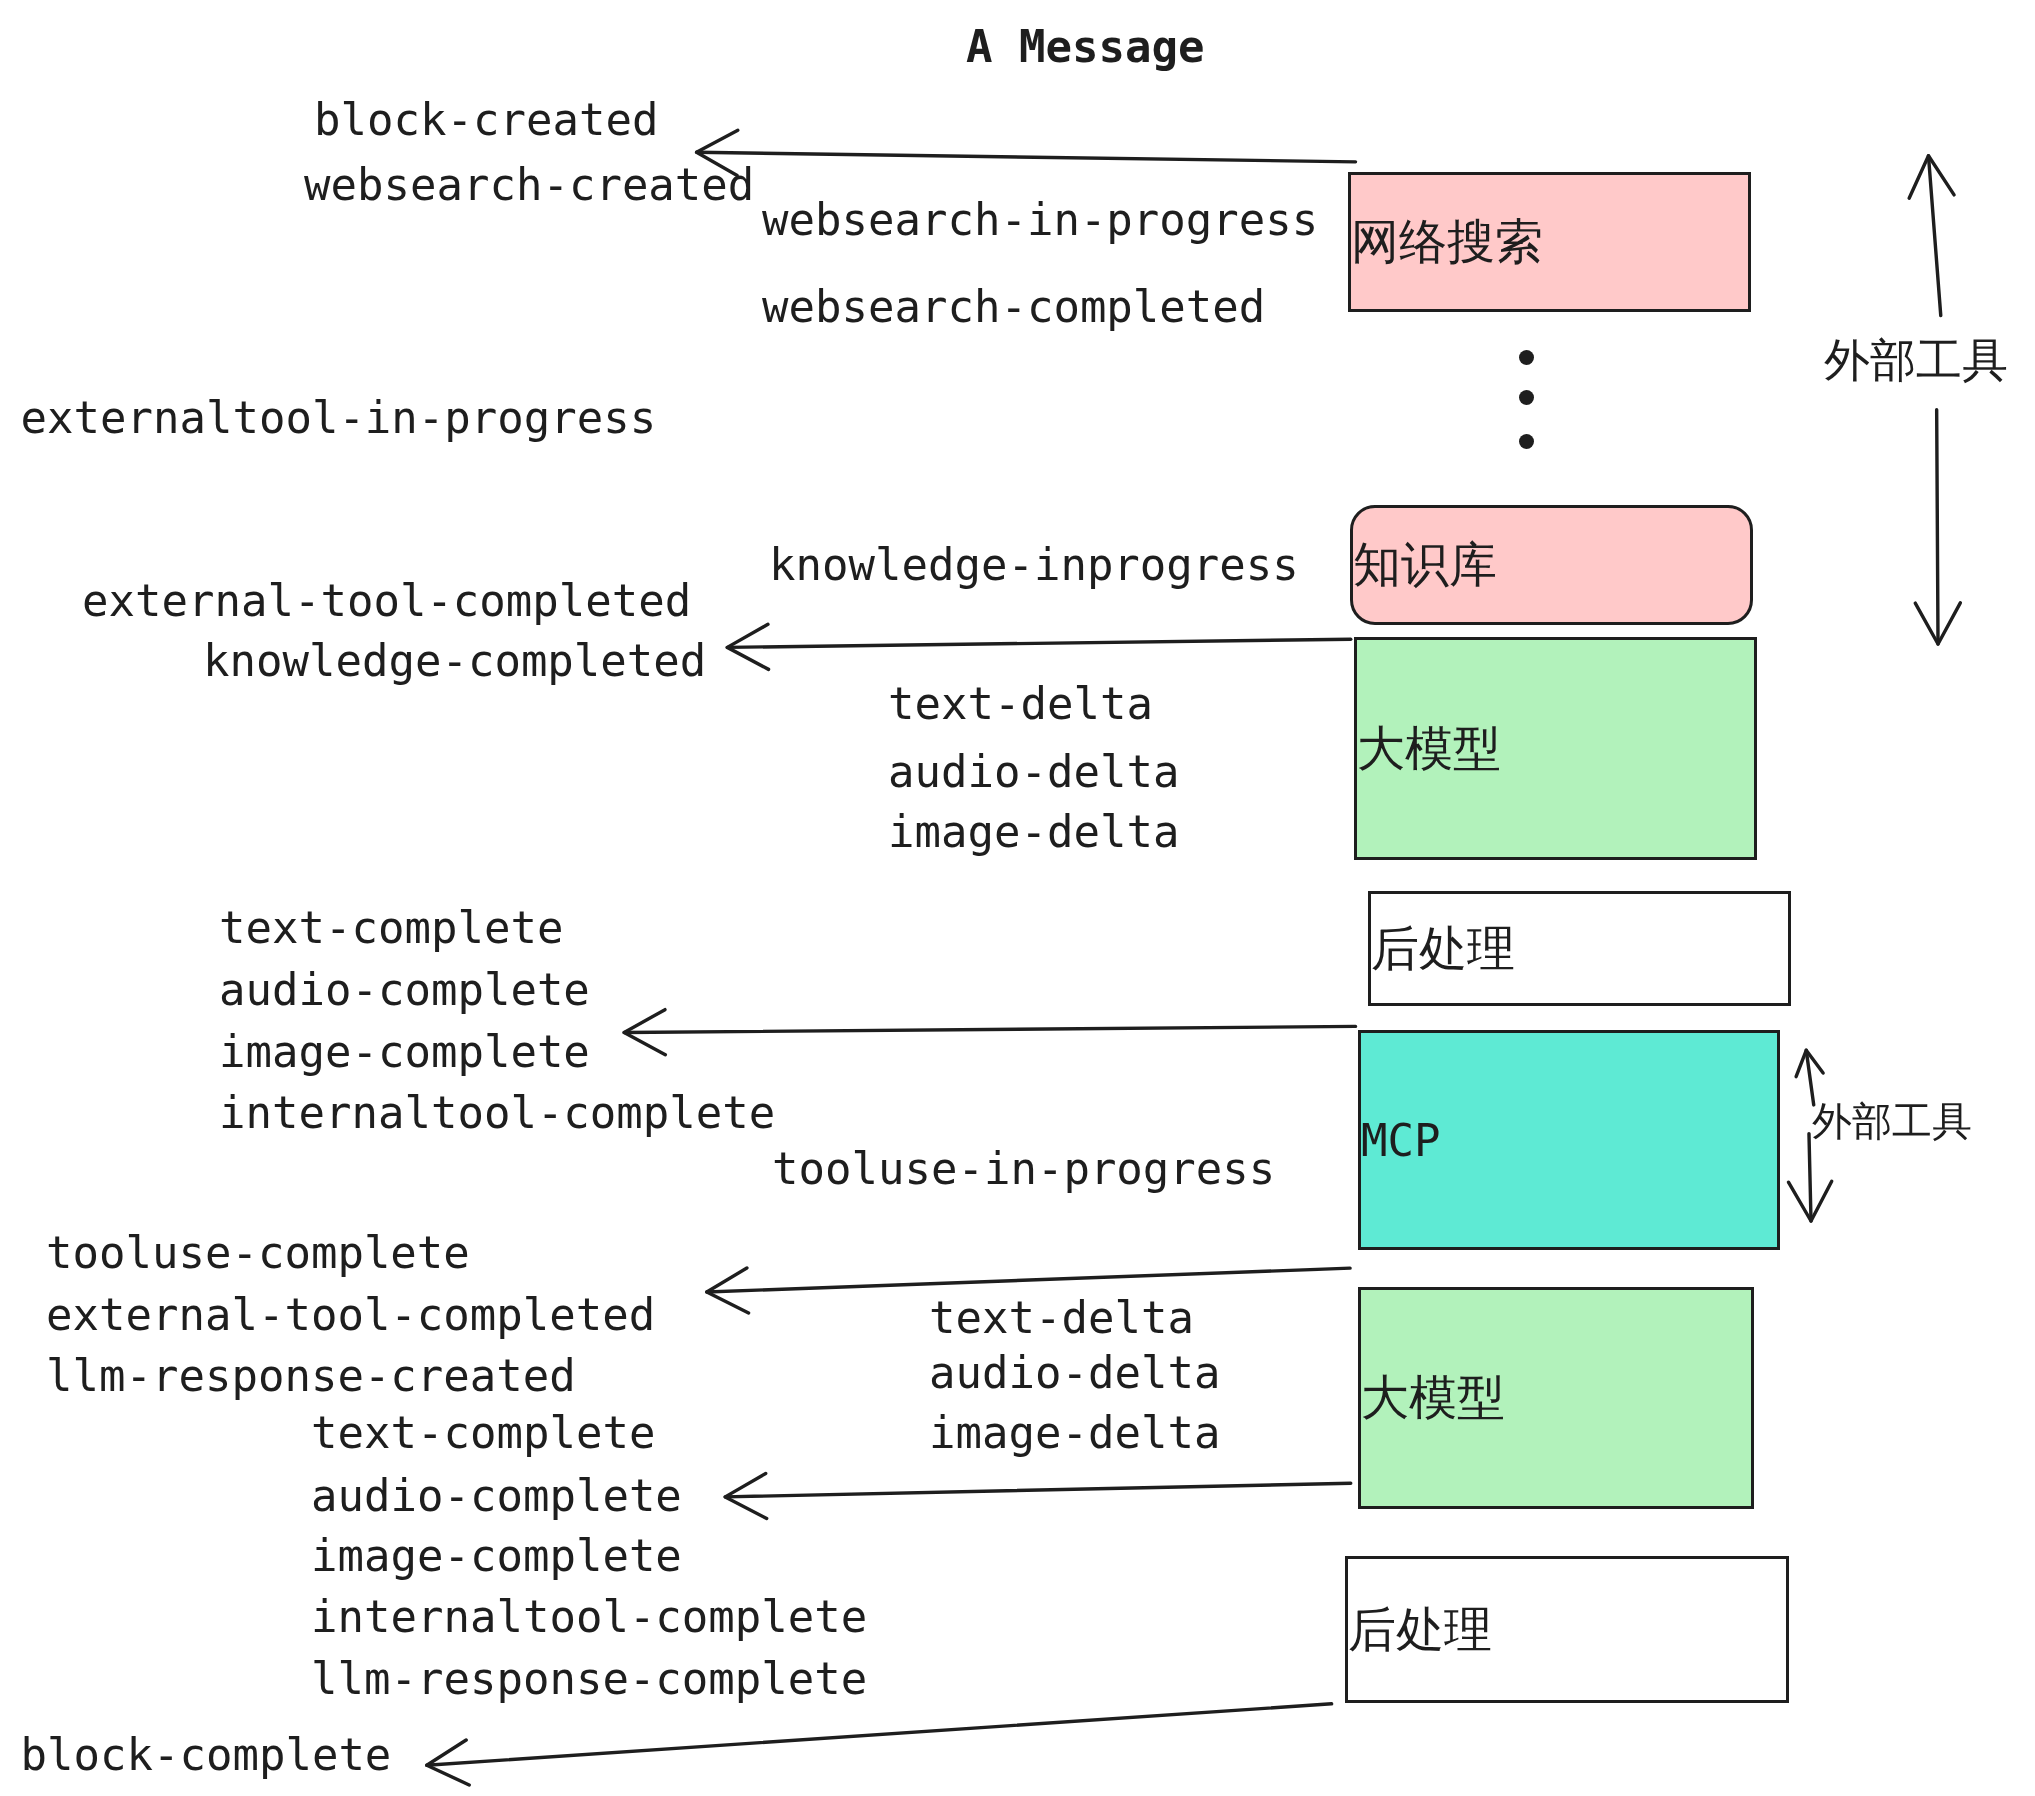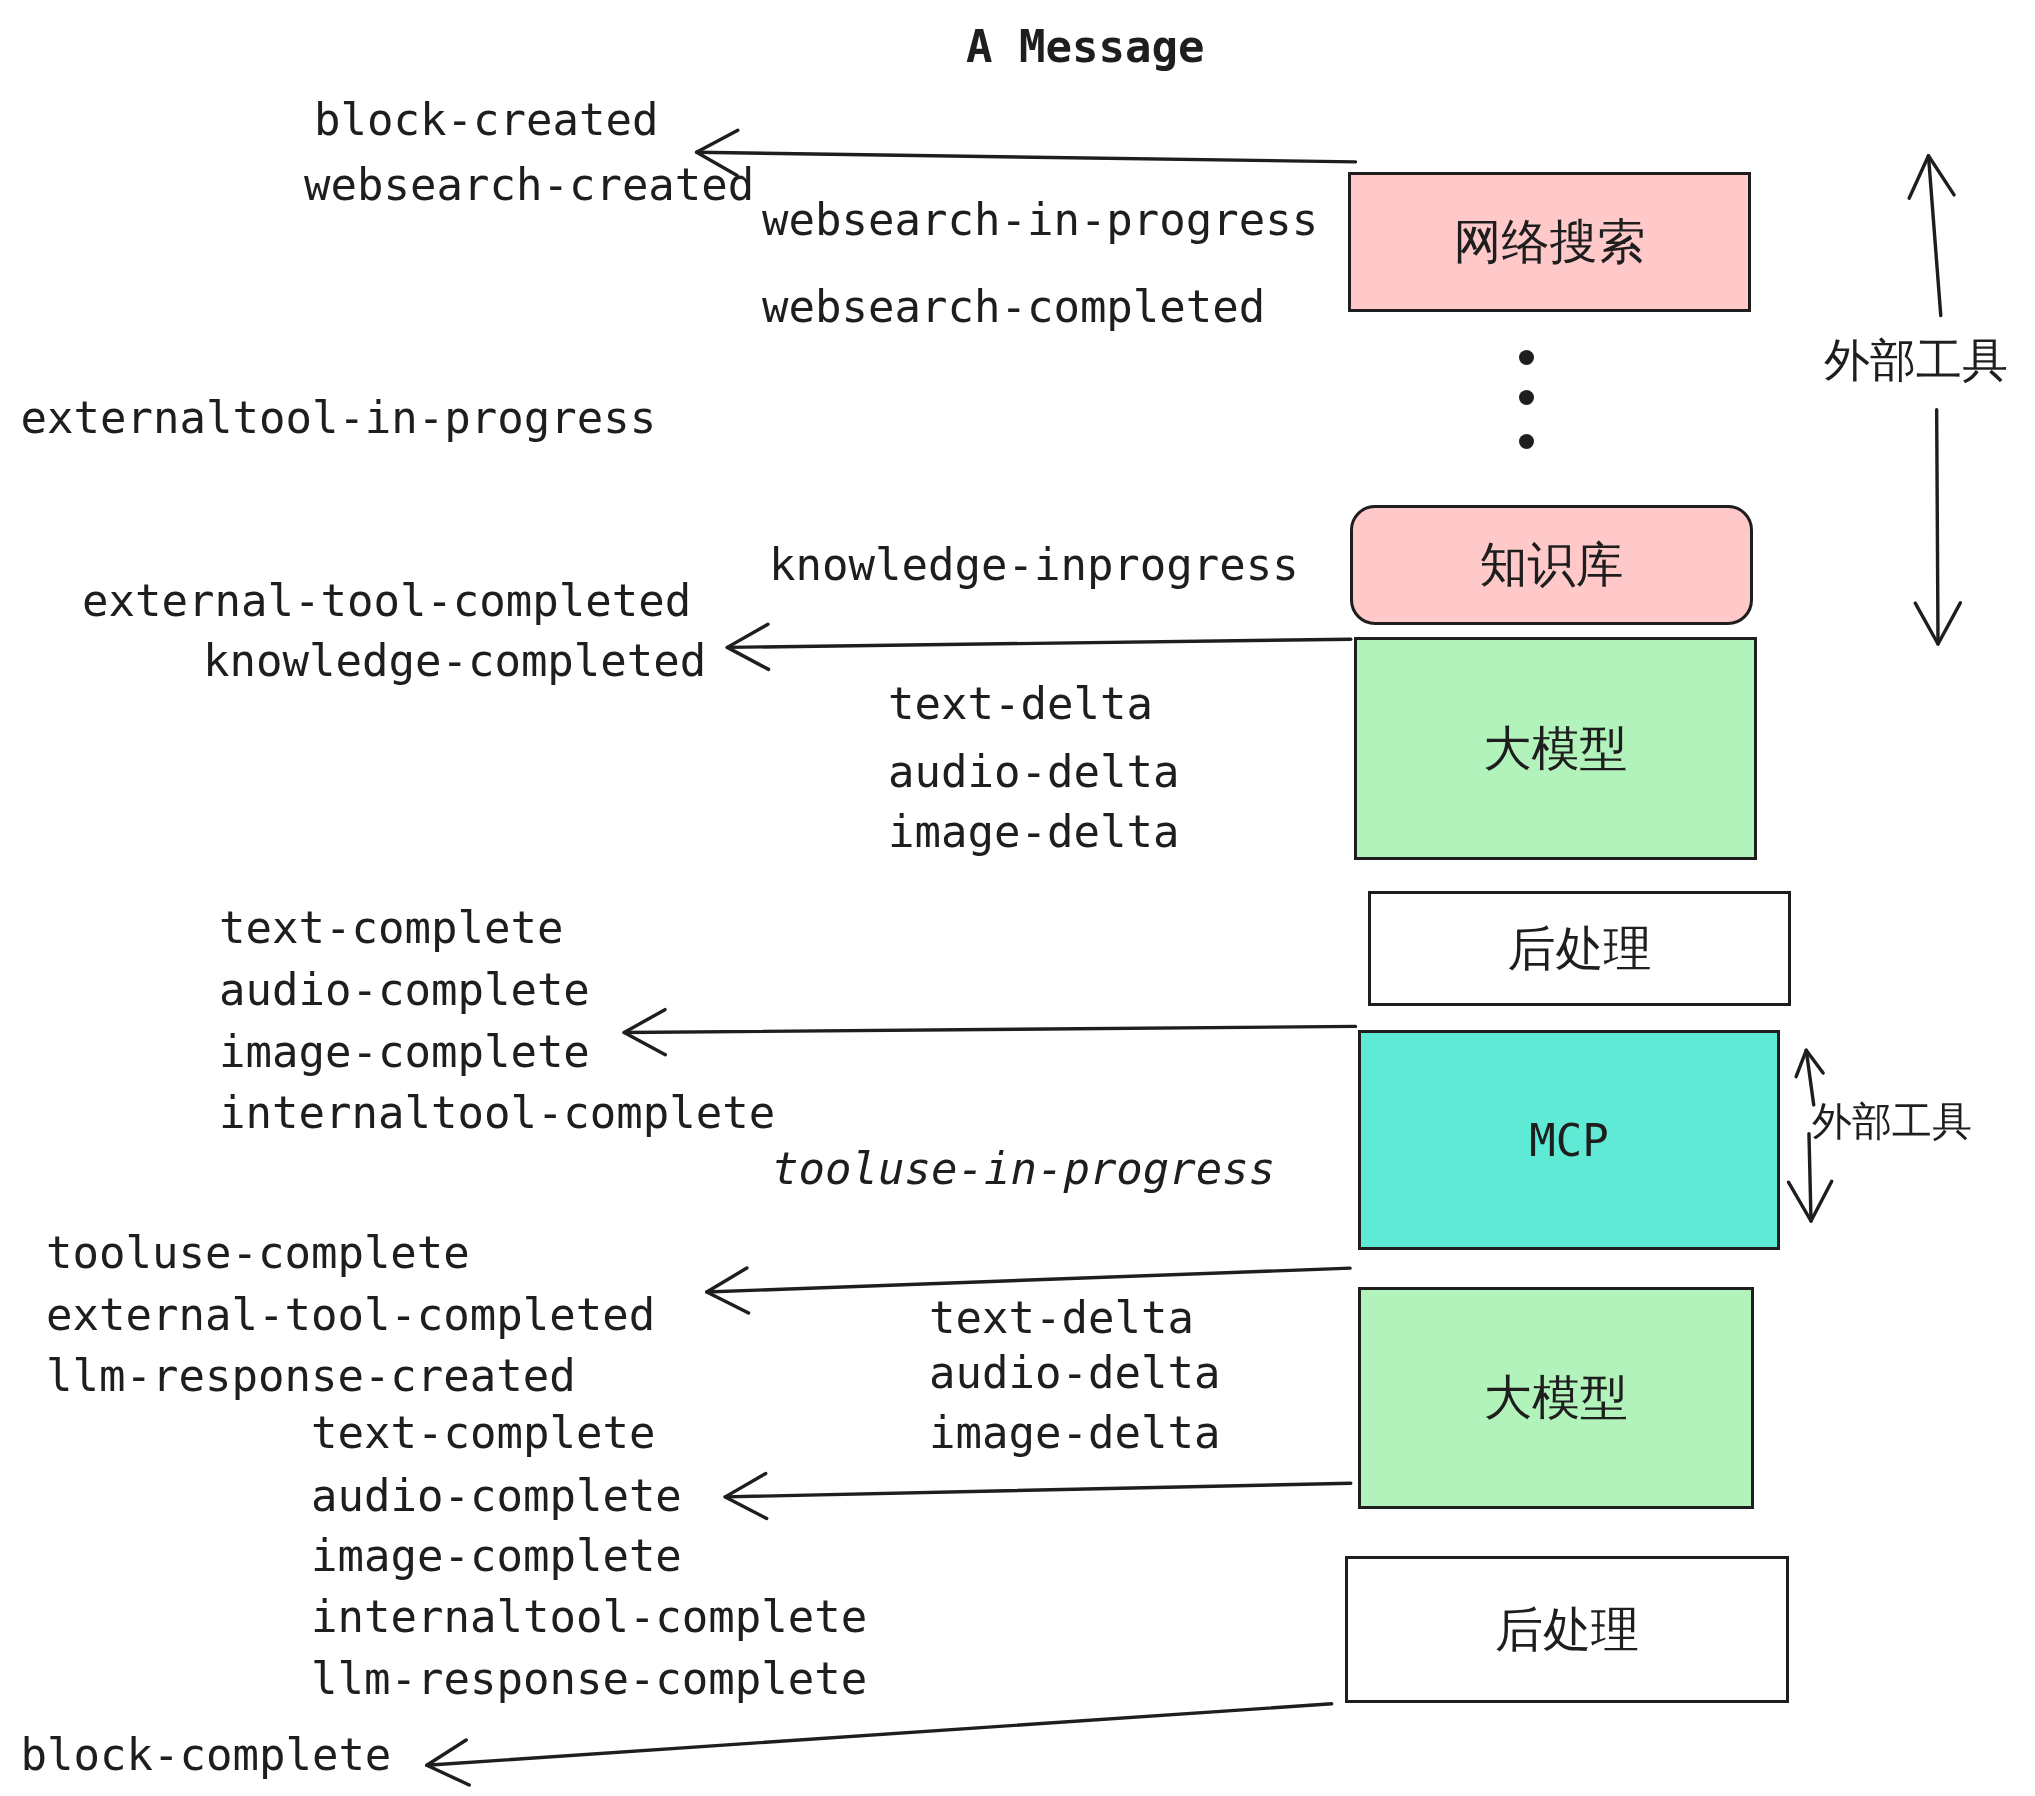--- a/index.html
+++ b/index.html
@@ -26,21 +26,20 @@
     font-size:44px;
     line-height:1;
     white-space:nowrap;
   }
   .box{
     position:absolute;
     box-sizing:border-box;
     border:3.4px solid #1e1e1e;
     display:flex;
     align-items:center;
-    justify-content:center;
   }
   .box.cjk{
     font-family:"DejaVu Sans","Liberation Sans",sans-serif;
     font-size:48px;
   }
   .box.mono{
     font-family:"DejaVu Sans Mono",monospace;
     font-size:44px;
   }
   .cjk-label{
@@ -140,21 +139,21 @@
     <div class="evt" style="left: 769px; top: 543px;">knowledge-inprogress</div>
     <div class="evt" style="left: 82px; top: 579px;">external-tool-completed</div>
     <div class="evt" style="left: 203px; top: 639px;">knowledge-completed</div>
     <div class="evt" style="left: 888px; top: 682px;">text-delta</div>
     <div class="evt" style="left: 888px; top: 750px;">audio-delta</div>
     <div class="evt" style="left: 888px; top: 810px;">image-delta</div>
     <div class="evt" style="left: 219px; top: 906px;">text-complete</div>
     <div class="evt" style="left: 219px; top: 968px;">audio-complete</div>
     <div class="evt" style="left: 219px; top: 1030px;">image-complete</div>
     <div class="evt" style="left: 219px; top: 1091px;">internaltool-complete</div>
-    <div class="evt" style="left: 772px; top: 1147px; font-style: italic;">tooluse-in-progress</div>
+    <div class="evt" style="left: 772px; top: 1147px;">tooluse-in-progress</div>
     <div class="evt" style="left: 46px; top: 1231px;">tooluse-complete</div>
     <div class="evt" style="left: 46px; top: 1293px;">external-tool-completed</div>
     <div class="evt" style="left: 46px; top: 1354px;">llm-response-created</div>
     <div class="evt" style="left: 929px; top: 1296px;">text-delta</div>
     <div class="evt" style="left: 929px; top: 1351px;">audio-delta</div>
     <div class="evt" style="left: 929px; top: 1411px;">image-delta</div>
     <div class="evt" style="left: 311px; top: 1411px;">text-complete</div>
     <div class="evt" style="left: 311px; top: 1474px;">audio-complete</div>
     <div class="evt" style="left: 311px; top: 1534px;">image-complete</div>
     <div class="evt" style="left: 311px; top: 1595px;">internaltool-complete</div>

